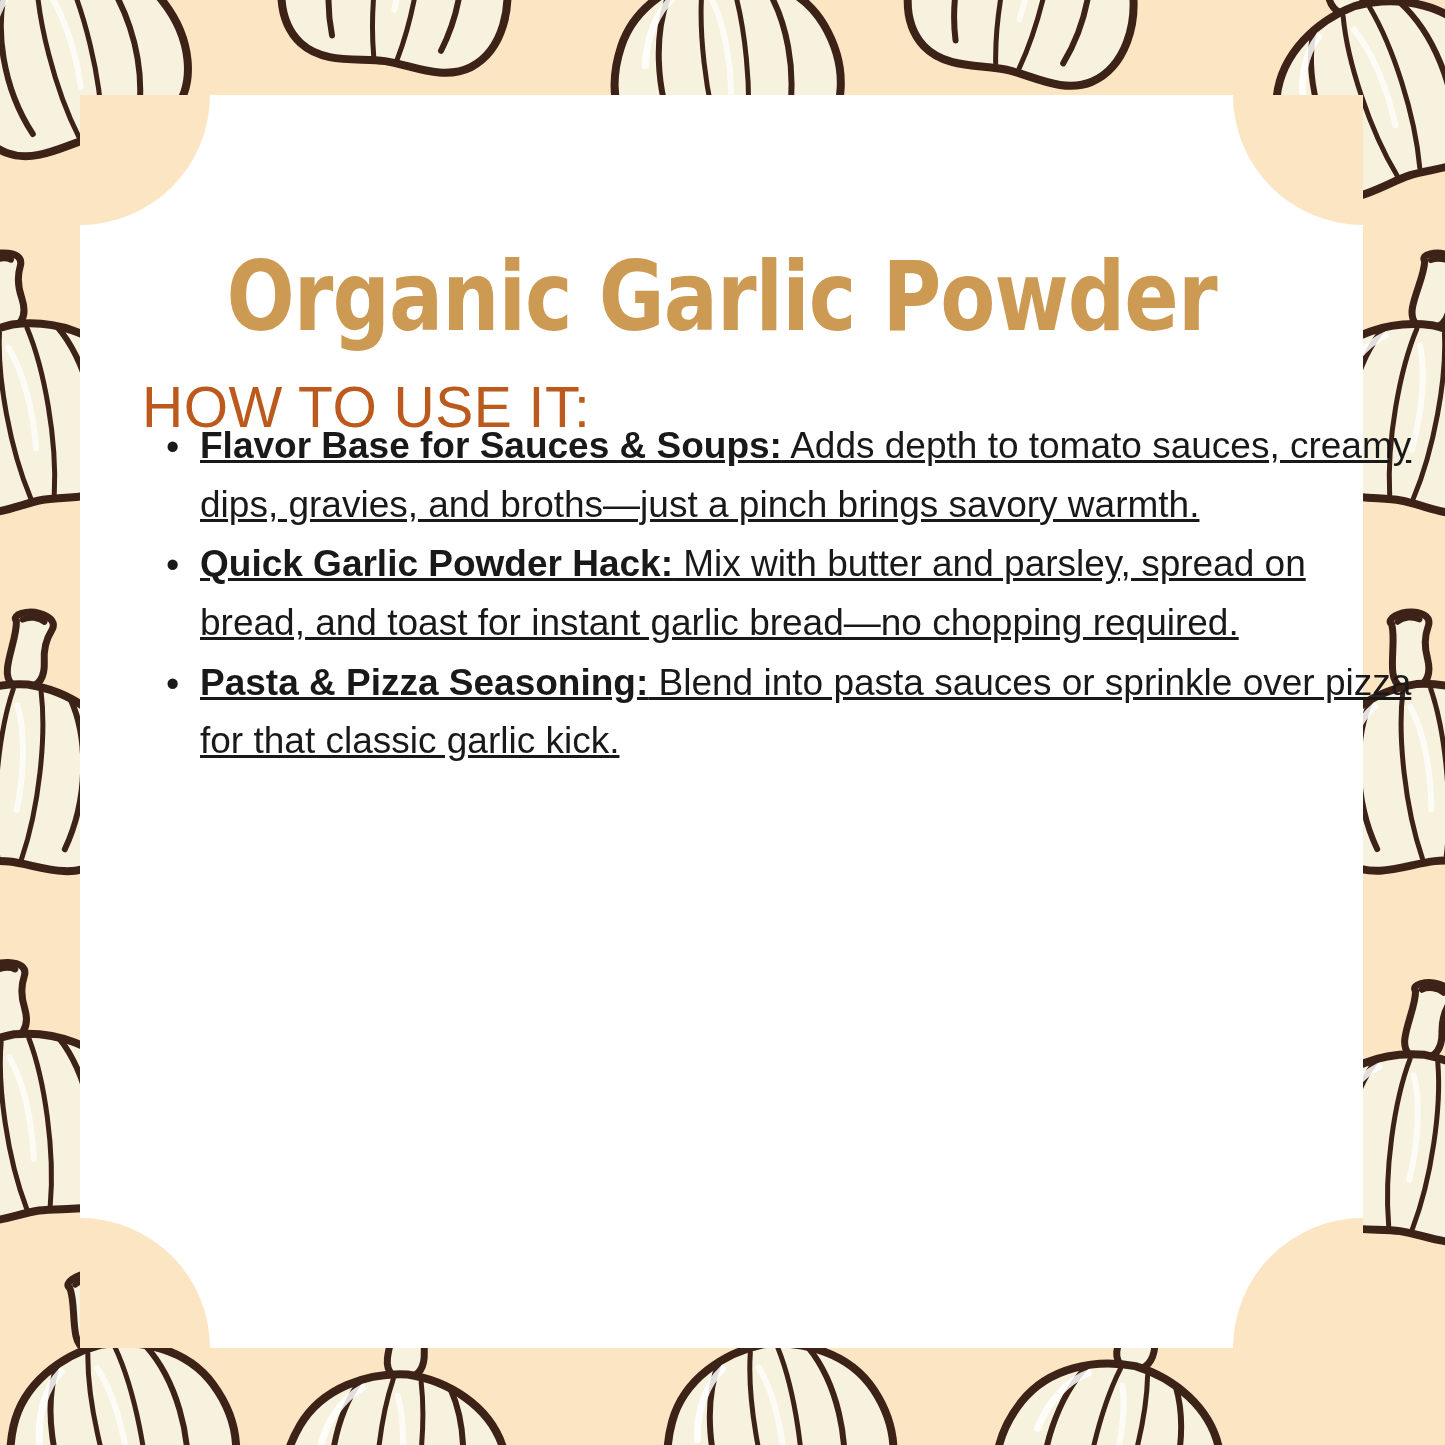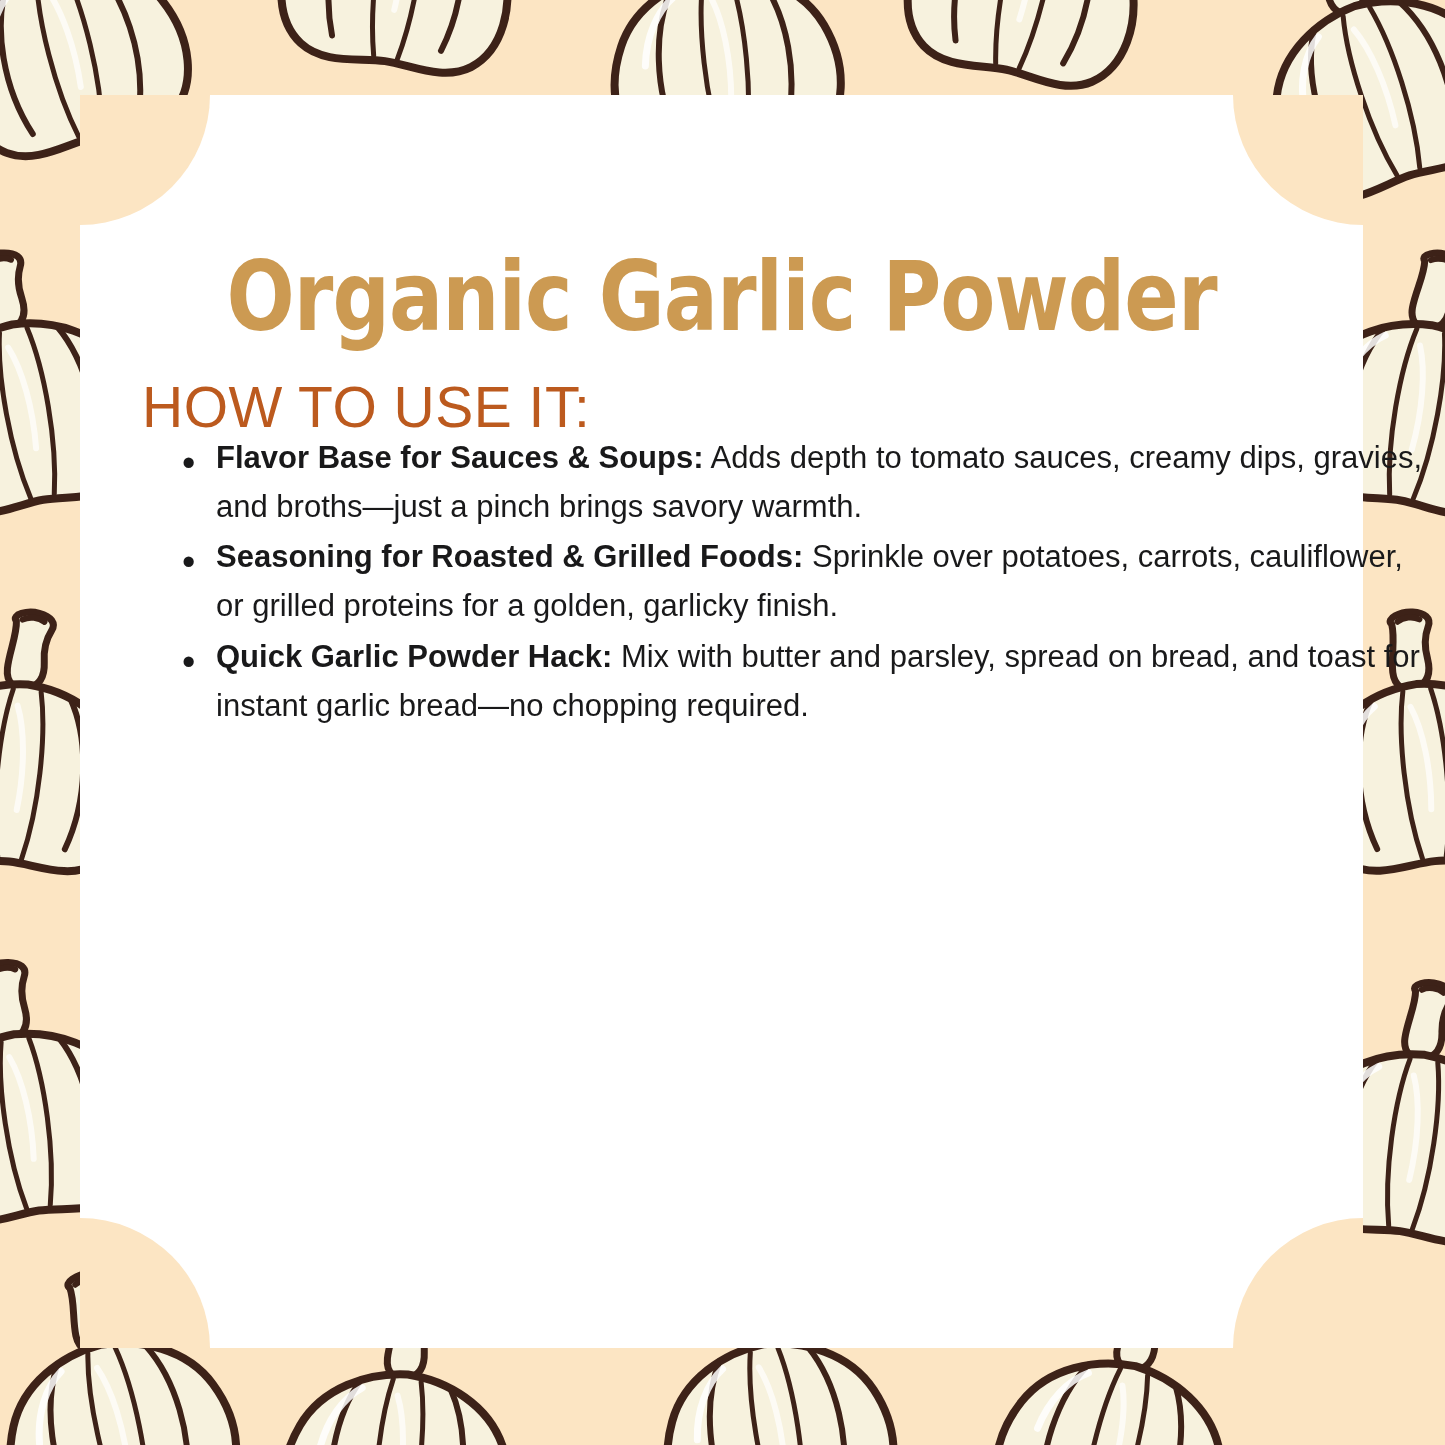--- a/index.html
+++ b/index.html
@@ -107,28 +107,29 @@
     line-height: 1.05;
     letter-spacing: 0.5px;
     white-space: nowrap;
   }
 
   #usage-list {
     position: absolute;
     left: 78px;
     top: 322px;
     width: 1215px;
-    margin: 16px;
+    margin: 0;
     padding: 0 0 0 42px;
     list-style: none;
     color: #19191A;
     font-family: "Liberation Sans", sans-serif;
-    font-size: 31px;
+    font-size: 37px;
     line-height: 1.585;
     font-weight: 400;
+    text-decoration: underline;
   }
   #usage-list li {
     position: relative;
     margin: 0 0 1px 0;
     padding: 0;
     text-indent: 0;
   }
   #usage-list li::before {
     content: "\2022";
     position: absolute;
@@ -207,21 +208,21 @@
 
     <h1 id="poster-title">Organic Garlic Powder</h1>
 
     <h2 id="how-to-use-heading">HOW TO USE IT:</h2>
 
     <ul id="usage-list">
       <li>
         <span class="lead">Flavor Base for Sauces &amp; Soups:</span><span> Adds depth to tomato sauces, creamy dips, gravies, and broths—just a pinch brings savory warmth.</span>
       </li>
       <li>
-        <span class="lead">Seasoning for Roasted &amp; Grilled Foods:</span><span> Sprinkle over potatoes, carrots, cauliflower, or grilled proteins for a golden, garlicky finish.</span>
+        <span class="lead">Quick Garlic Powder Hack:</span><span> Mix with butter and parsley, spread on bread, and toast for instant garlic bread—no chopping required.</span>
       </li>
       <li>
-        <span class="lead">Quick Garlic Powder Hack:</span><span> Mix with butter and parsley, spread on bread, and toast for instant garlic bread—no chopping required.</span>
+        <span class="lead">Pasta &amp; Pizza Seasoning:</span><span> Blend into pasta sauces or sprinkle over pizza for that classic garlic kick.</span>
       </li>
     </ul>
 
   </div>
 </div>
 
 </body></html>

